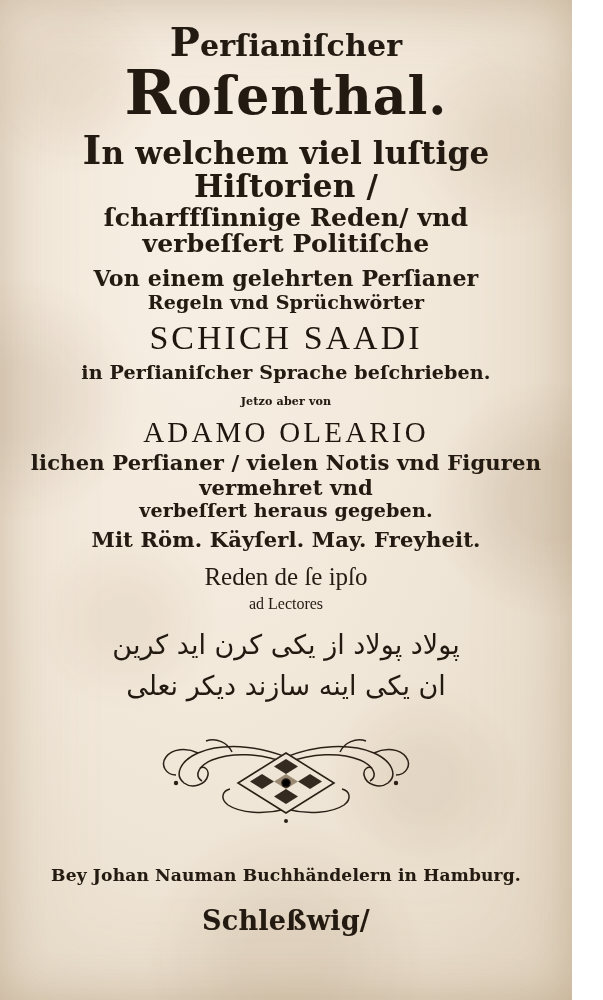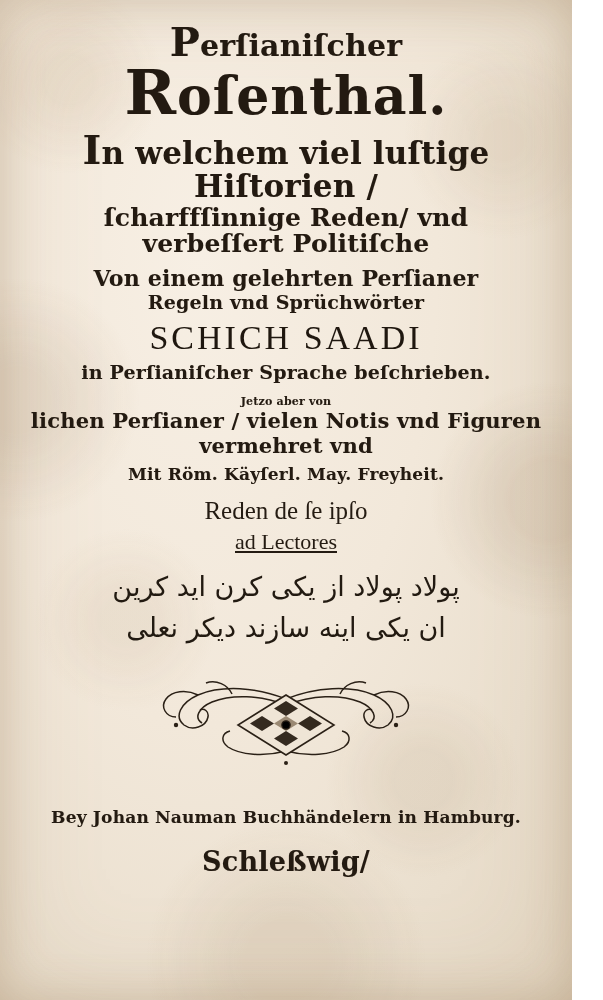--- a/index.html
+++ b/index.html
@@ -89,23 +89,23 @@
   .translator-maj {
     font-size: 29px;
     letter-spacing: 3.2px;
     margin-top: 9px;
     font-family: "Liberation Serif", serif;
     color: #1f170f;
   }
   .l11 { font-size: 23px; margin-top: 11px; line-height: 1.2; }
   .l12 { font-size: 21px; margin-top: 1px; line-height: 1.2; }
   .l13 { font-size: 19px; margin-top: 1px; }
-  .l14 { font-size: 17px; margin-top: 8px; }
+  .l14 { font-size: 21px; margin-top: 8px; }
   .lat1 { font-size: 25px; margin-top: 13px; }
-  .lat2 { font-size: 22px; margin-top: 4px; text-decoration: underline; }
+  .lat2 { font-size: 16px; margin-top: 4px; }
 
   .persian {
     direction: rtl;
     font-family: "DejaVu Sans", sans-serif;
     font-size: 27px;
     line-height: 1.45;
     margin-top: 12px;
     color: #221a11;
     letter-spacing: 1px;
   }
@@ -141,24 +141,26 @@
     <div class="frak l6">Von einem gelehrten Perſianer</div>
 
     <div class="frak l5">Regeln vnd Sprüchwörter</div>
 
     <div class="rom author-maj">SCHICH SAADI</div>
 
     <div class="frak l8">in Perſianiſcher Sprache beſchrieben.</div>
 
     <div class="frak l9">Jetzo aber von</div>
 
+    <div class="rom translator-maj">ADAMO OLEARIO</div>
 
 
     <div class="frak l12">lichen Perſianer / vielen Notis vnd Figuren vermehret vnd</div>
 
+    <div class="frak l13">verbeſſert heraus gegeben.</div>
 
     <div class="frak l14">Mit Röm. Käyſerl. May. Freyheit.</div>
 
     <div class="rom lat1">Reden de ſe ipſo</div>
     <div class="rom lat2">ad Lectores</div>
 
     <div class="persian">پولاد پولاد از يكی كرن ايد كرين</div>
     <div class="persian" style="margin-top:2px;">ان يكی اينه سازند ديكر نعلى</div>
 
     <div class="ornament">

